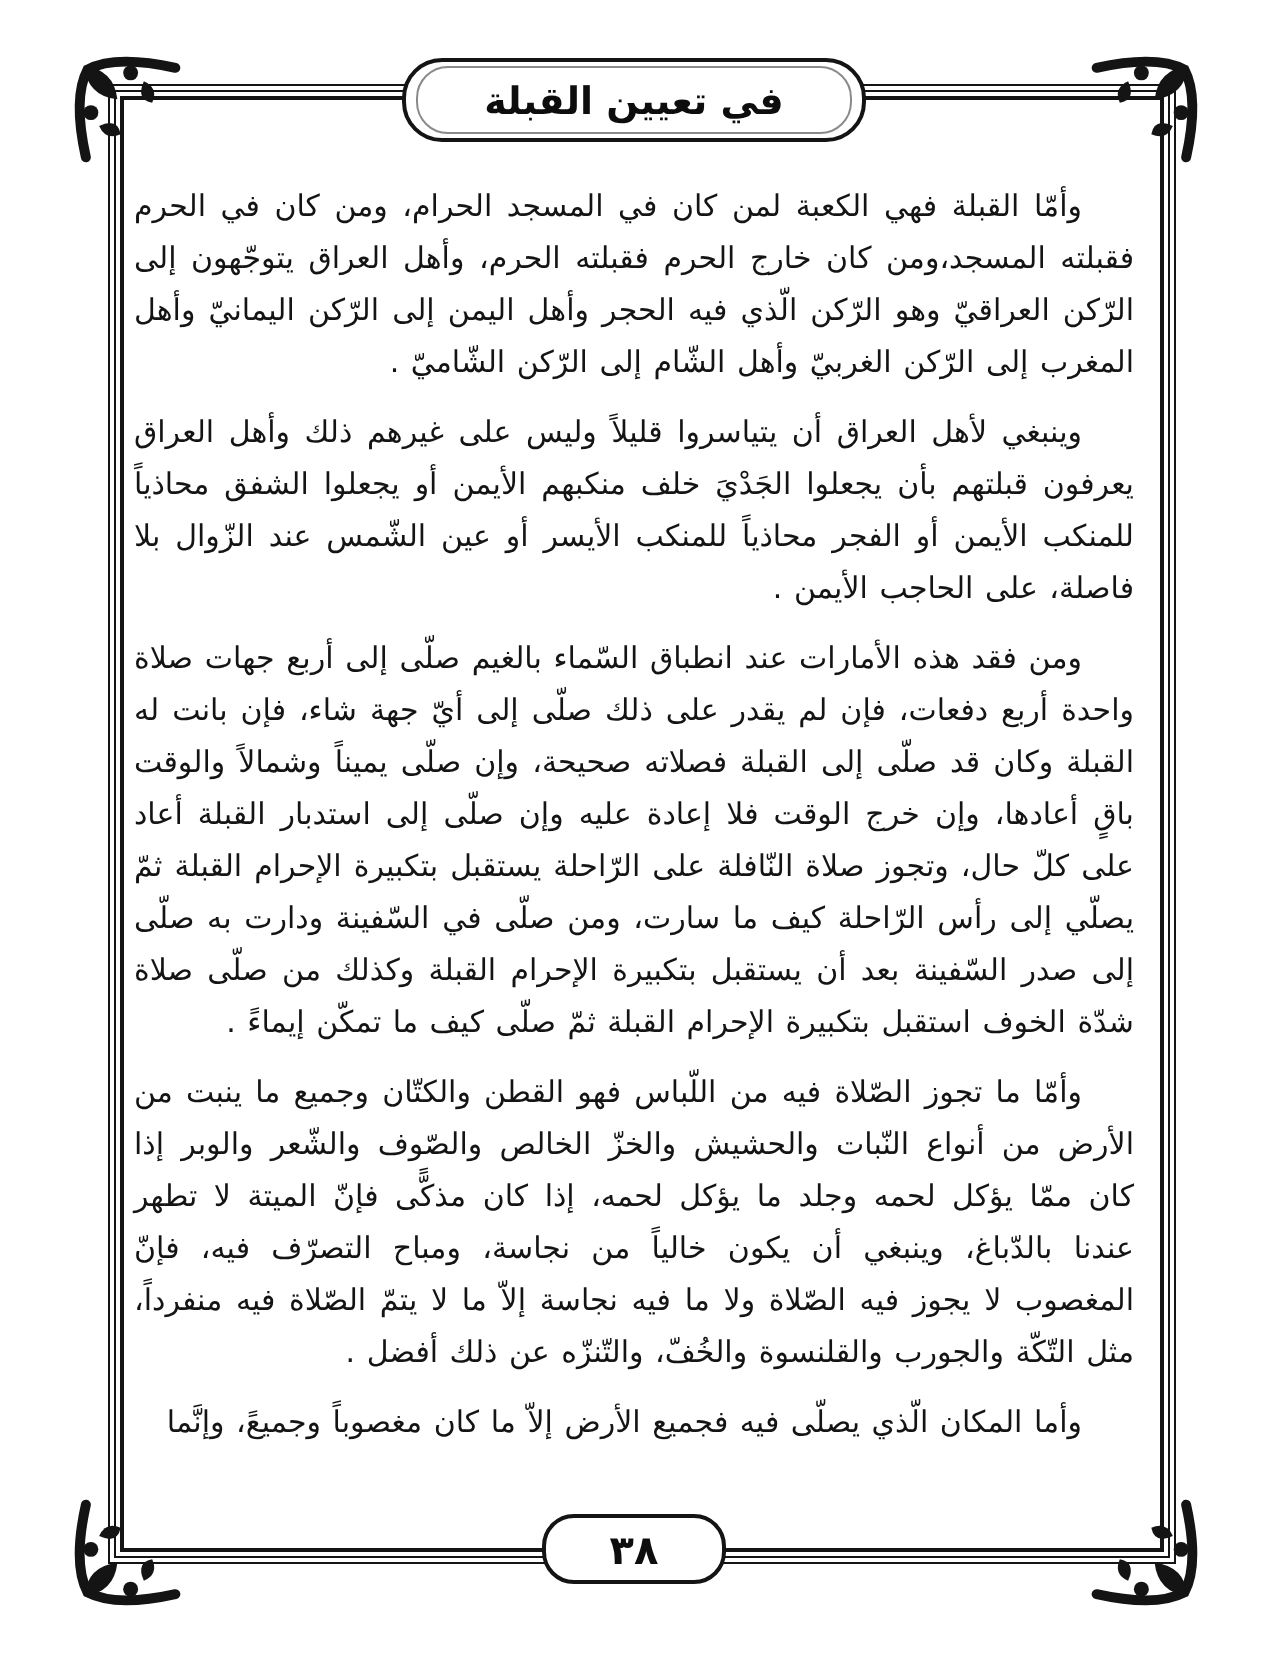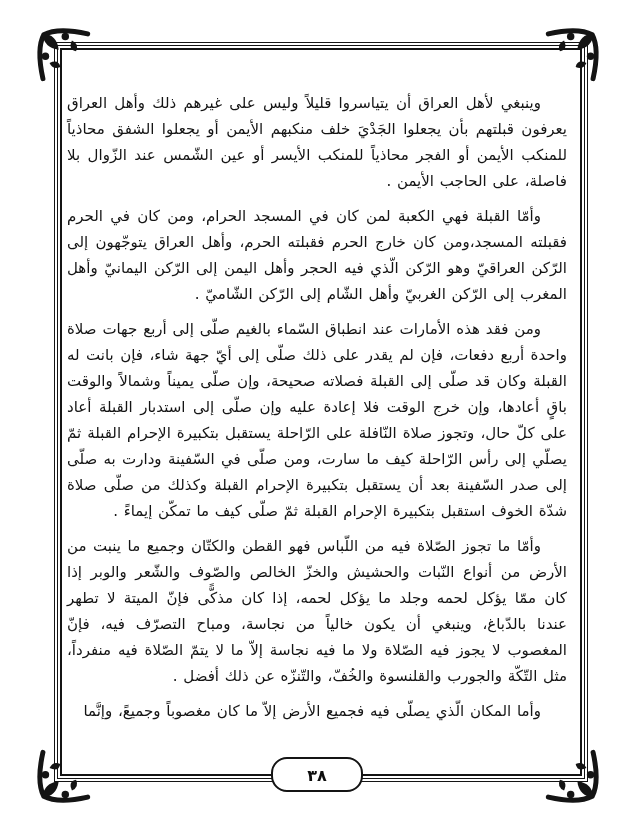--- a/index.html
+++ b/index.html
@@ -107,21 +107,21 @@
     height: 31px;
     background: #ffffff;
     border: 2px solid #141414;
     border-radius: 16px;
     z-index: 4;
     display: flex;
     align-items: center;
     justify-content: center;
   }
   .page-number {
-    font-size: 16px;
+    font-size: 20px;
     font-weight: bold;
     color: #0d0d0d;
     padding-top: 1px;
   }
 </style>
 </head>
 <body>
 
 <div class="page">
 
@@ -153,24 +153,27 @@
   </svg>
   <svg class="corner corner-br" viewBox="0 0 70 70">
     <path d="M66 12 Q30 4 13 13 Q4 30 12 66" fill="none" stroke="#141414" stroke-width="6" stroke-linecap="round"></path>
     <path d="M31 31 Q13 29 11 11 Q29 13 31 31 Z" fill="#141414"></path>
     <circle cx="39" cy="15" r="4.5" fill="#141414"></circle>
     <circle cx="15" cy="39" r="4.5" fill="#141414"></circle>
     <path d="M47 20 q9 4 5 13 q-10 -2 -5 -13 Z" fill="#141414"></path>
     <path d="M20 47 q4 9 13 5 q-2 -10 -13 -5 Z" fill="#141414"></path>
   </svg>
 
+  <div class="title-cartouche">
+    <span class="page-title">في تعيين القبلة</span>
+  </div>
 
   <div class="body-text">
+    <p>وأمّا القبلة فهي الكعبة لمن كان في المسجد الحرام، ومن كان في الحرم فقبلته المسجد،ومن كان خارج الحرم فقبلته الحرم، وأهل العراق يتوجّهون إلى الرّكن العراقيّ وهو الرّكن الّذي فيه الحجر وأهل اليمن إلى الرّكن اليمانيّ وأهل المغرب إلى الرّكن الغربيّ وأهل الشّام إلى الرّكن الشّاميّ .</p>
     <p>وينبغي لأهل العراق أن يتياسروا قليلاً وليس على غيرهم ذلك وأهل العراق يعرفون قبلتهم بأن يجعلوا الجَدْيَ خلف منكبهم الأيمن أو يجعلوا الشفق محاذياً للمنكب الأيمن أو الفجر محاذياً للمنكب الأيسر أو عين الشّمس عند الزّوال بلا فاصلة، على الحاجب الأيمن .</p>
-    <p>وأمّا القبلة فهي الكعبة لمن كان في المسجد الحرام، ومن كان في الحرم فقبلته المسجد،ومن كان خارج الحرم فقبلته الحرم، وأهل العراق يتوجّهون إلى الرّكن العراقيّ وهو الرّكن الّذي فيه الحجر وأهل اليمن إلى الرّكن اليمانيّ وأهل المغرب إلى الرّكن الغربيّ وأهل الشّام إلى الرّكن الشّاميّ .</p>
     <p>ومن فقد هذه الأمارات عند انطباق السّماء بالغيم صلّى إلى أربع جهات صلاة واحدة أربع دفعات، فإن لم يقدر على ذلك صلّى إلى أيّ جهة شاء، فإن بانت له القبلة وكان قد صلّى إلى القبلة فصلاته صحيحة، وإن صلّى يميناً وشمالاً والوقت باقٍ أعادها، وإن خرج الوقت فلا إعادة عليه وإن صلّى إلى استدبار القبلة أعاد على كلّ حال، وتجوز صلاة النّافلة على الرّاحلة يستقبل بتكبيرة الإحرام القبلة ثمّ يصلّي إلى رأس الرّاحلة كيف ما سارت، ومن صلّى في السّفينة ودارت به صلّى إلى صدر السّفينة بعد أن يستقبل بتكبيرة الإحرام القبلة وكذلك من صلّى صلاة شدّة الخوف استقبل بتكبيرة الإحرام القبلة ثمّ صلّى كيف ما تمكّن إيماءً .</p>
     <p>وأمّا ما تجوز الصّلاة فيه من اللّباس فهو القطن والكتّان وجميع ما ينبت من الأرض من أنواع النّبات والحشيش والخزّ الخالص والصّوف والشّعر والوبر إذا كان ممّا يؤكل لحمه وجلد ما يؤكل لحمه، إذا كان مذكًّى فإنّ الميتة لا تطهر عندنا بالدّباغ، وينبغي أن يكون خالياً من نجاسة، ومباح التصرّف فيه، فإنّ المغصوب لا يجوز فيه الصّلاة ولا ما فيه نجاسة إلاّ ما لا يتمّ الصّلاة فيه منفرداً، مثل التّكّة والجورب والقلنسوة والخُفّ، والتّنزّه عن ذلك أفضل .</p>
     <p>وأما المكان الّذي يصلّى فيه فجميع الأرض إلاّ ما كان مغصوباً وجميعً، وإنَّما</p>
   </div>
 
   <div class="pagenum-cartouche">
     <span class="page-number">٣٨</span>
   </div>
 
 </div>

